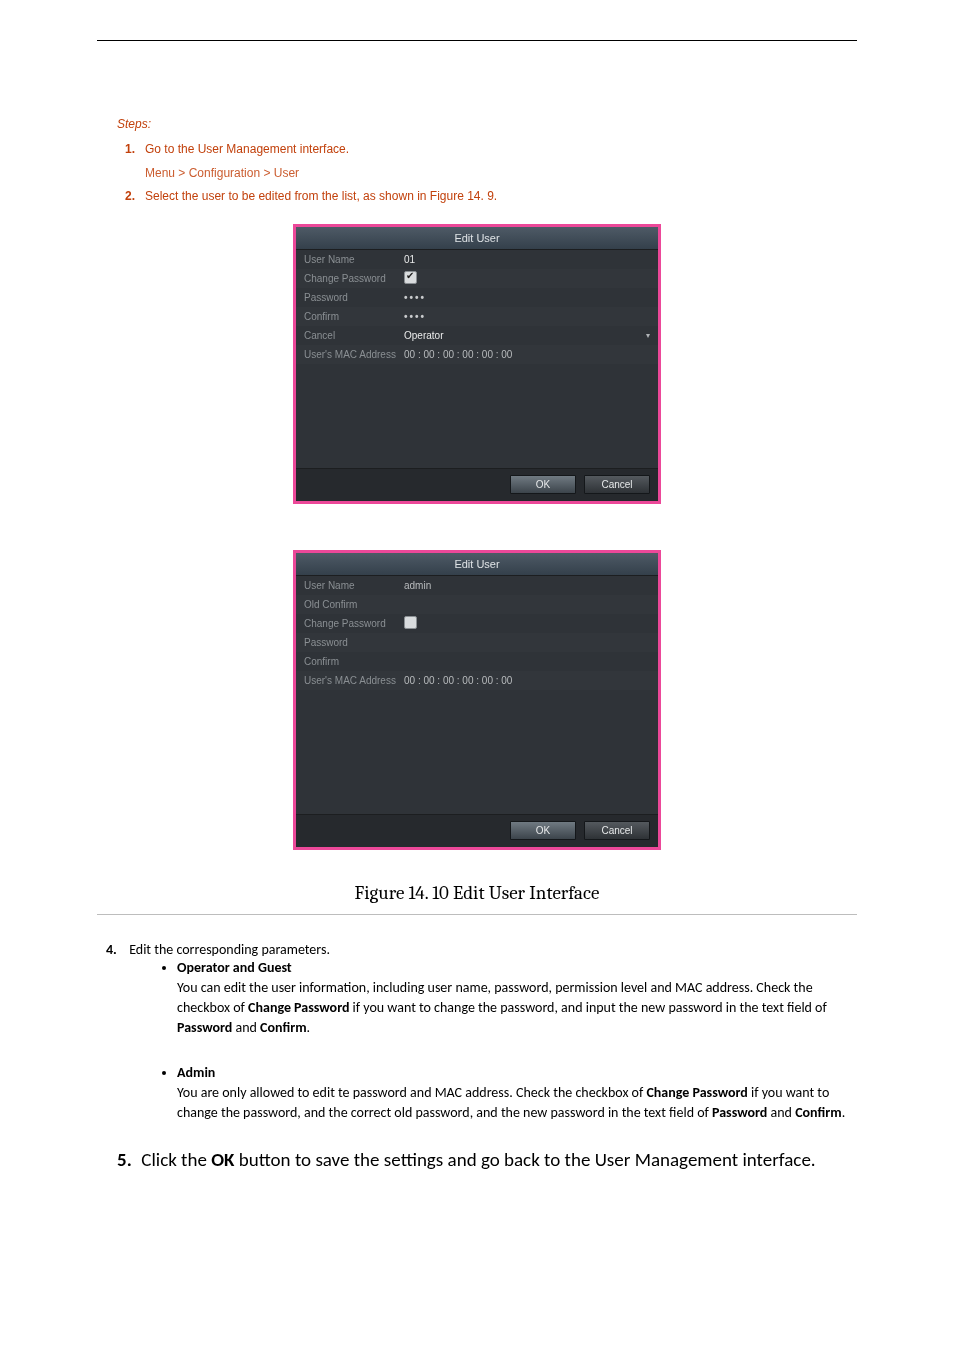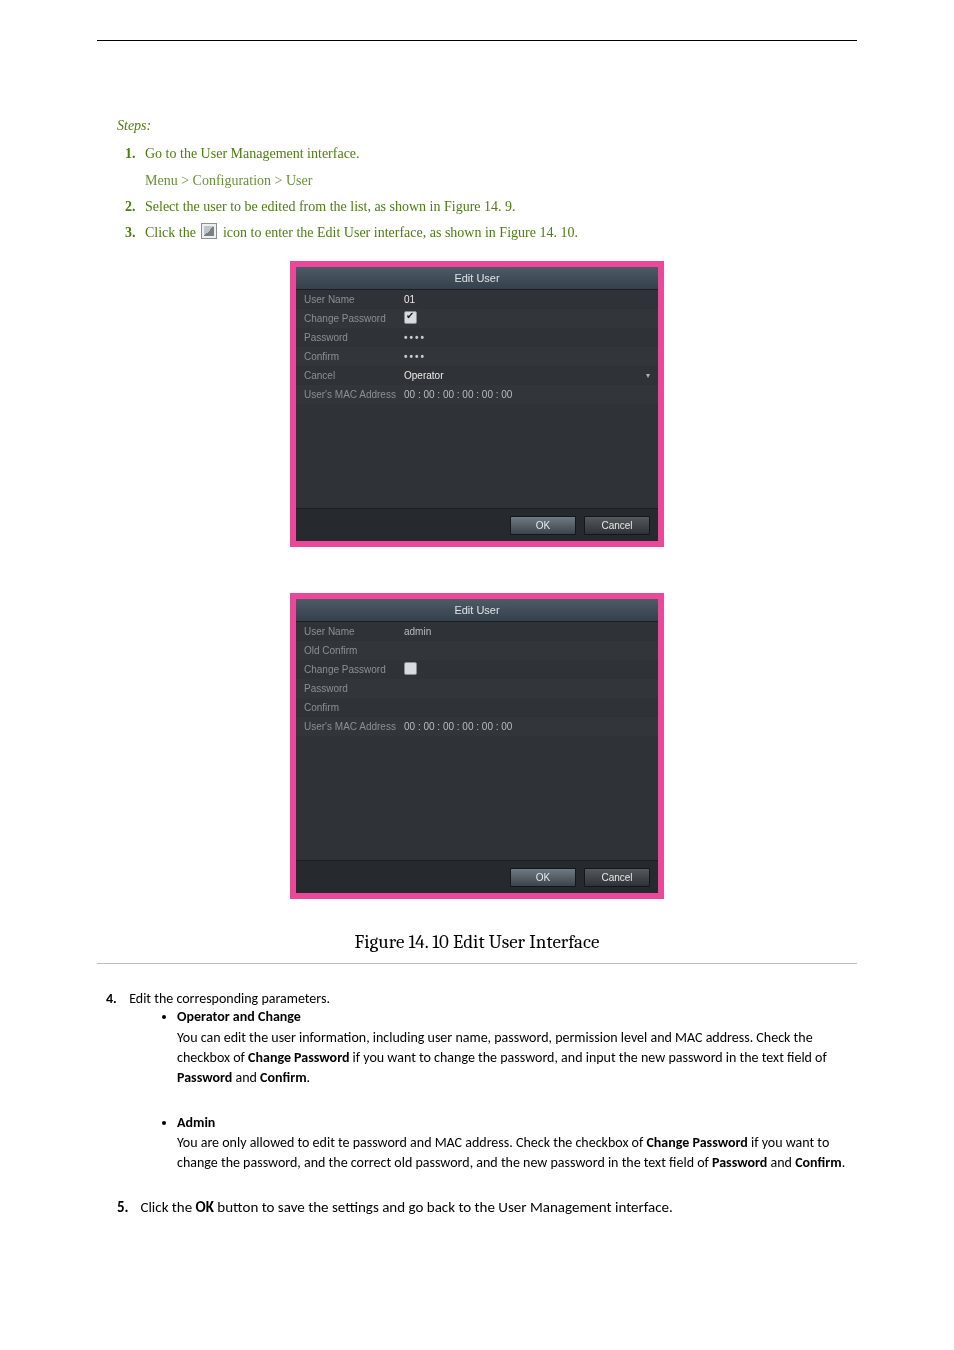--- a/index.html
+++ b/index.html
@@ -15,33 +15,33 @@
     --btn-top:#575c61;
     --btn-bot:#303437;
     --ok-top:#6e7880;
     --ok-bot:#3e464d;
   }
   html,body{margin:0;padding:0;background:#fff;color:#000;
     font-family:Cambria,"Palatino Linotype",Georgia,serif;font-size:15px;}
   .page{width:760px;margin:0 auto;padding:40px 0 60px;}
   .header-rule{border:0;border-top:1px solid #000;margin:0 0 26px;}
   .hidden-head{color:#fff;font-size:13px;margin-bottom:34px;}
-  .steps{font-family:Liberation Serif, serif;color:#4d7c0f;font-size:14px;line-height:1.45;
+  .steps{font-family:Liberation Sans, sans-serif;color:#c2410c;font-size:12px;line-height:1.45;
     margin-left:20px;}
   .steps li{margin-bottom:6px;list-style:none;}
   .steps em{font-style:italic;}
   .steps b{font-weight:700;}
   .inline-icon{display:inline-block;width:14px;height:14px;vertical-align:-2px;
     background:#eceeef;border:1px solid #8a8f93;position:relative;margin:0 2px;}
   .inline-icon:after{content:"";position:absolute;inset:2px;
     background:linear-gradient(135deg,#c0c4c8 50%,#7a7f84 50%);}
 
   
   .dlg-wrap{display:flex;justify-content:center;margin:18px 0 6px;}
-  .dlg{width:var(--dlg-w);border:6px solid #ec4899;background:var(--dlg-bg);
+  .dlg{width:var(--dlg-w);border:3px solid #ec4899;background:var(--dlg-bg);
     font-family:Arial,Helvetica,sans-serif;color:var(--label);font-size:11px;}
   .dlg-title{height:22px;line-height:22px;text-align:center;color:#dfe3e6;
     background:linear-gradient(#4e5a66,#34404b);border-bottom:1px solid #1c1e20;}
   .row{display:flex;align-items:center;height:19px;padding:0 8px;}
   .row.alt{background:var(--dlg-bg-alt);}
   .row .lbl{width:100px;flex:none;color:var(--label);font-size:10px;}
   .row .val{flex:1;color:var(--value-white);font-size:10px;position:relative;}
   .row .val.muted{color:var(--value-muted);}
   .row .val.dots{font-weight:700;letter-spacing:2px;color:#c9cbcd;}
   .row .chev{width:10px;flex:none;text-align:right;color:#b0b4b7;font-size:8px;}
@@ -74,21 +74,20 @@
   <div class="hidden-head">14.5.3Editing a User</div>
 
   <div class="steps">
     <div style="font-style:italic;margin-bottom:4px;">
       <em>Steps:</em>
     </div>
     <ol id="steps-list" style="padding:0;margin:8px;">
         <li><b style="display:inline-block;width:20px;">1.</b><span>Go to the User Management interface.</span></li>
         <li><span style="display:inline-block;width:20px;"></span><span><span style="opacity:.85;">Menu &gt; Configuration &gt; User</span></span></li>
         <li><b style="display:inline-block;width:20px;">2.</b><span>Select the user to be edited from the list, as shown in Figure 14. 9.</span></li>
-        <li><b style="display:inline-block;width:20px;">3.</b><span>Click the <span class="inline-icon"></span> icon to enter the Edit User interface, as shown in Figure 14. 10.</span></li>
       </ol>
   </div>
 
   <div class="dlg-wrap">
     <div class="dlg">
       <div class="dlg-title">Edit User</div>
       <div id="dlg1-rows">
           <div class="row">
             <div class="lbl">User Name</div>
             <div class="val">01</div>
@@ -164,21 +163,21 @@
 
   <div class="caption">Figure 14. 10 Edit User Interface</div>
   <hr class="subrule">
 
   <div style="font-family:Calibri,Arial,sans-serif;font-size:14px;margin-left:9px;">
     <span style="display:inline-block;width:20px;"><b>4.</b></span>
     <span>Edit the corresponding parameters.</span>
   </div>
 
   <ul class="bullets" id="bullets">
-      <li><span class="lead">Operator and Change</span><br>You can edit the user information, including user name, password, permission level and MAC address. Check the checkbox of <b>Change Password</b> if you want to change the password, and input the new password in the text field of <b>Password</b> and <b>Confirm</b>.</li>
+      <li><span class="lead">Operator and Guest</span><br>You can edit the user information, including user name, password, permission level and MAC address. Check the checkbox of <b>Change Password</b> if you want to change the password, and input the new password in the text field of <b>Password</b> and <b>Confirm</b>.</li>
       <li><span class="lead">Admin</span><br>You are only allowed to edit te password and MAC address. Check the checkbox of <b>Change Password</b> if you want to change the password, and the correct old password, and the new password in the text field of <b>Password</b> and <b>Confirm</b>.</li>
     </ul>
 
-  <div style="font-family:Calibri,Arial,sans-serif;font-size:15px;margin-left:20px;margin-top:6px;">
+  <div style="font-family:Calibri,Arial,sans-serif;font-size:19px;margin-left:20px;margin-top:6px;">
     <span style="display:inline-block;width:20px;"><b>5.</b></span>
     <span id="final-line">Click the <b>OK</b> button to save the settings and go back to the User Management interface.</span>
   </div>
 </div>
 
 </body></html>

